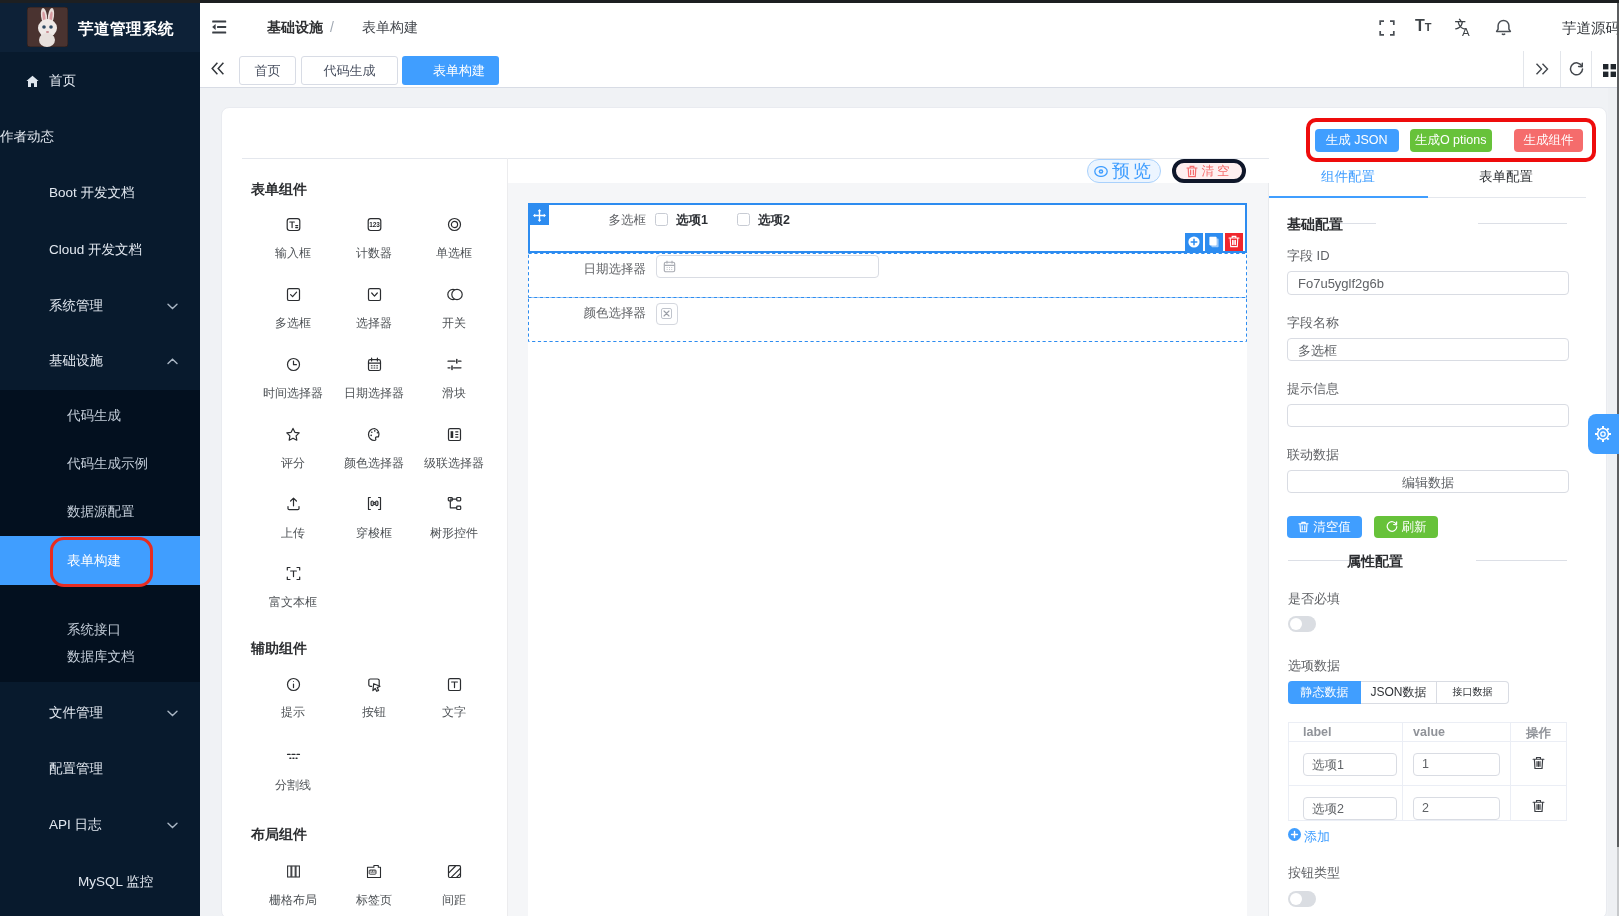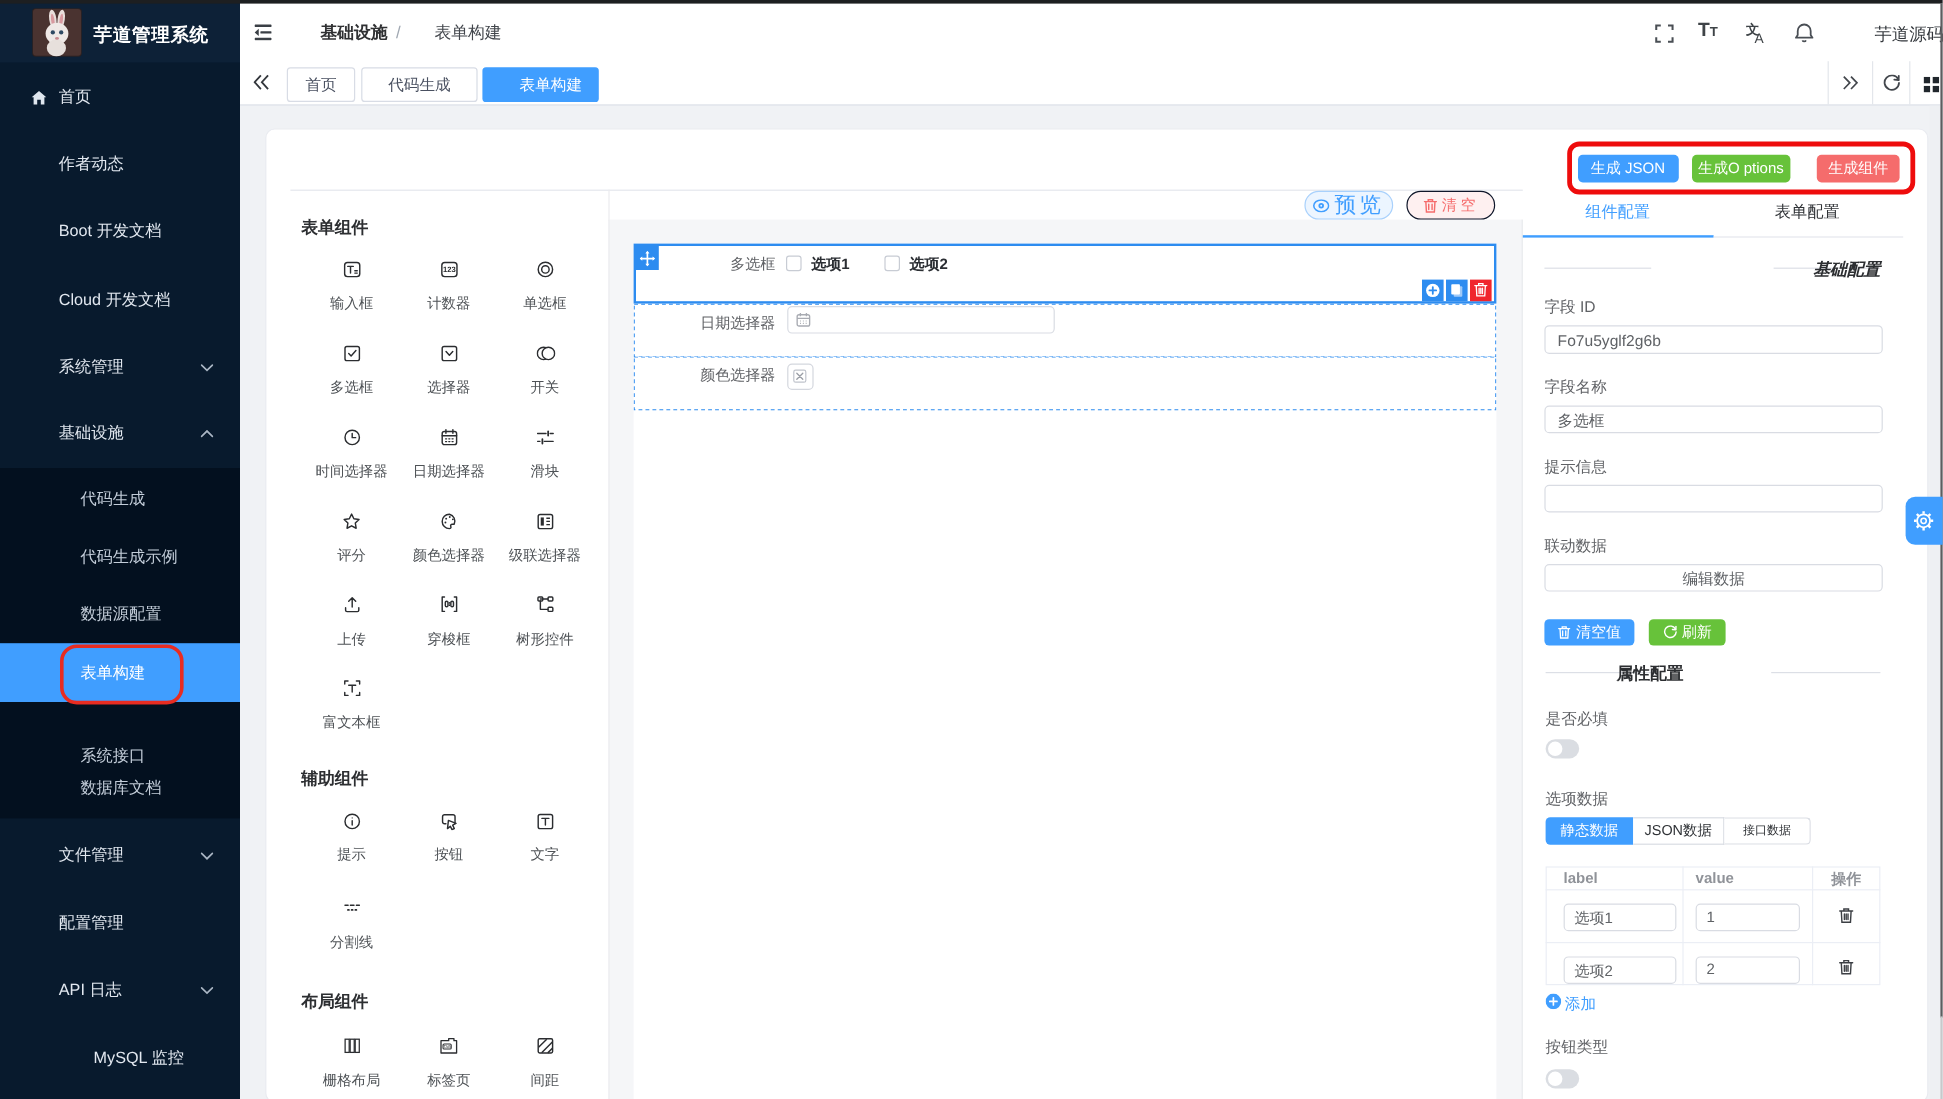--- a/index.html
+++ b/index.html
@@ -34,21 +34,21 @@
 </svg>
 <div class="a" style="left:78px;top:19px;color:#fff;font-size:15.5px;font-weight:bold;letter-spacing:.5px;">芋道管理系统</div>
 
 <div class="mi" style="top:71px;height:20px;">
   <svg class="a" style="left:26px;top:4px;" width="13" height="13" viewBox="0 0 13 13">
       <path d="M6.5 .8 L12.6 6 L11 6 L11 12 L8 12 L8 8.2 L5 8.2 L5 12 L2 12 L2 6 L.4 6 Z" fill="#dfe6ee"></path>
     </svg>
   <span style="margin-left:49px;">首页</span>
 </div>
 <div class="mi" style="top:127px;height:20px;">
-    <span style="margin-left:49px;">作者动态</span>
+    <span style="">作者动态</span>
   </div>
 <div class="mi" style="top:183px;height:20px;">
     <span style="margin-left:49px;">Boot 开发文档</span>
   </div>
 <div class="mi" style="top:240px;height:20px;">
     <span style="margin-left:49px;">Cloud 开发文档</span>
   </div>
 <div class="mi" style="top:296px;height:20px;">
     <span style="margin-left:49px;">系统管理</span>
   <svg class="chev" style="top:7px;" width="11" height="7" viewBox="0 0 11 7">
@@ -288,21 +288,21 @@
 <div class="a" style="left:528px;top:203px;width:719px;height:713px;background:#fff;"></div>
 
 <div class="a" style="left:1087px;top:159px;width:74px;height:24px;background:#ecf5ff;border:1px solid #a9d1fc;border-radius:12px;box-sizing:border-box;display:flex;align-items:center;justify-content:center;">
   <svg width="14" height="11" viewBox="0 0 14 11" style="margin-right:4px;">
       <ellipse cx="7" cy="5.5" rx="6.2" ry="4.9" fill="none" stroke="#409EFF" stroke-width="1.3"></ellipse>
       <circle cx="7" cy="5.5" r="2.3" fill="#409EFF"></circle>
       <circle cx="7" cy="5.5" r="0.8" fill="#ecf5ff"></circle>
     </svg>
   <span style="font-size:18px;color:#409EFF;letter-spacing:3px;">预览</span>
 </div>
-<div class="a" style="left:1172px;top:159px;width:74px;height:24px;background:#fef0f0;border:1px solid #0f172a;border-radius:12px;box-sizing:border-box;display:flex;align-items:center;justify-content:center;">
+<div class="a" style="left:1172px;top:159px;width:74px;height:24px;background:#fef0f0;border:4px solid #0f172a;border-radius:12px;box-sizing:border-box;display:flex;align-items:center;justify-content:center;">
   <svg width="12" height="13" viewBox="0 0 12 13" style="margin-right:4px;">
       <path d="M1 3h10M4.2 3V1.4h3.6V3M2.2 3l.5 8.6h6.6l.5-8.6M4.6 5.2v4.4M7.4 5.2v4.4" fill="none" stroke="#f56c6c" stroke-width="1.2" stroke-linecap="round"></path>
     </svg>
   <span style="font-size:12.5px;color:#f56c6c;letter-spacing:3px;">清空</span>
 </div>
 
 <div class="a" style="left:528px;top:203px;width:719px;height:50px;background:#fff;border:2px solid #2d8cf0;box-sizing:border-box;"></div>
 <div class="a" style="left:530px;top:205px;width:19px;height:20px;background:#2d8cf0;">
   <svg width="13" height="13" viewBox="0 0 13 13" style="margin:3.5px 0 0 3px;">
       <path d="M6.5 1v11M1 6.5h11" stroke="#fff" stroke-width="1.4"></path>
@@ -361,21 +361,21 @@
 <div class="a" style="left:1514px;top:129px;width:69px;height:23px;background:#f56c6c;border-radius:4px;color:#fff;font-size:12.5px;display:flex;align-items:center;justify-content:center;">生成组件</div>
 <div class="a" style="left:1306px;top:118px;width:290px;height:44px;border:4px solid #ee0c0c;border-radius:10px;box-sizing:border-box;"></div>
 
 <div class="a" style="left:1269px;top:195.5px;width:158.5px;height:2.5px;background:#409EFF;"></div>
 <div class="a" style="left:1427.5px;top:196.5px;width:158.5px;height:1.5px;background:#e4e7ed;"></div>
 <div class="a" style="left:1269px;top:168px;width:158px;text-align:center;font-size:13.5px;color:#409EFF;font-weight:500;">组件配置</div>
 <div class="a" style="left:1427px;top:168px;width:158px;text-align:center;font-size:13.5px;color:#2f3236;font-weight:500;">表单配置</div>
 
 <div class="a" style="left:1287px;top:223px;width:89px;height:1px;background:#dcdfe6;"></div>
 <div class="a" style="left:1478px;top:223px;width:89px;height:1px;background:#dcdfe6;"></div>
-<div class="a" style="left:1287px;top:216px;width:280px;text-align:right;font-size:14px;font-weight:bold;color:#2c2e31;font-style:italic;">基础配置</div>
+<div class="a" style="left:1287px;top:216px;width:280px;text-align:left;font-size:14px;font-weight:bold;color:#2c2e31;">基础配置</div>
 <div class="lbl" style="left:1287px;top:247px;">字段 ID</div>
 <div class="inp" style="left:1287px;top:271px;width:280px;height:21.5px;">
     <span style="position:absolute;left:10px;top:3.5px;font-size:13px;color:#5f6266;">Fo7u5yglf2g6b</span>
   </div>
 <div class="lbl" style="left:1287px;top:313.5px;">字段名称</div>
 <div class="inp" style="left:1287px;top:337.5px;width:280px;height:21.5px;">
     <span style="position:absolute;left:10px;top:3.5px;font-size:13px;color:#5f6266;">多选框</span>
   </div>
 <div class="lbl" style="left:1287px;top:379.5px;">提示信息</div>
 <div class="inp" style="left:1287px;top:403.5px;width:280px;height:21.5px;"></div>

